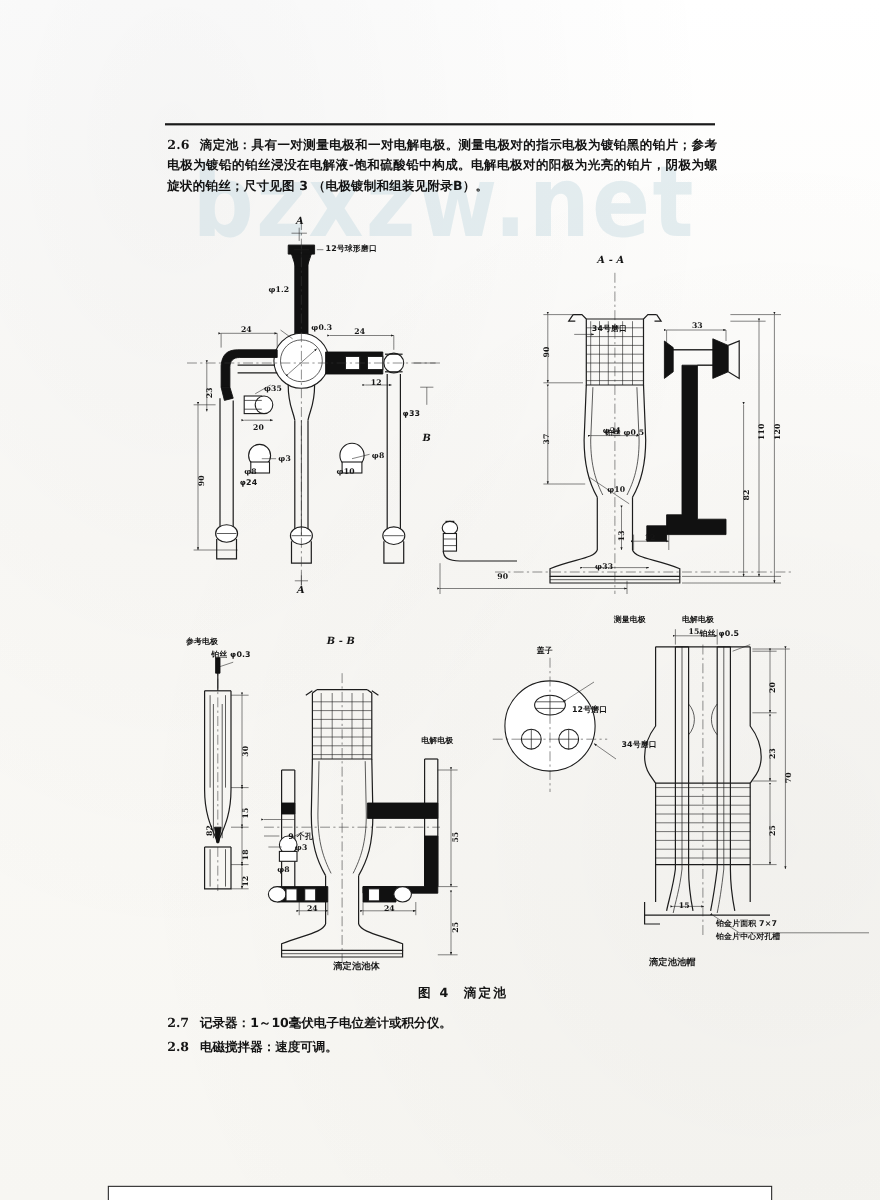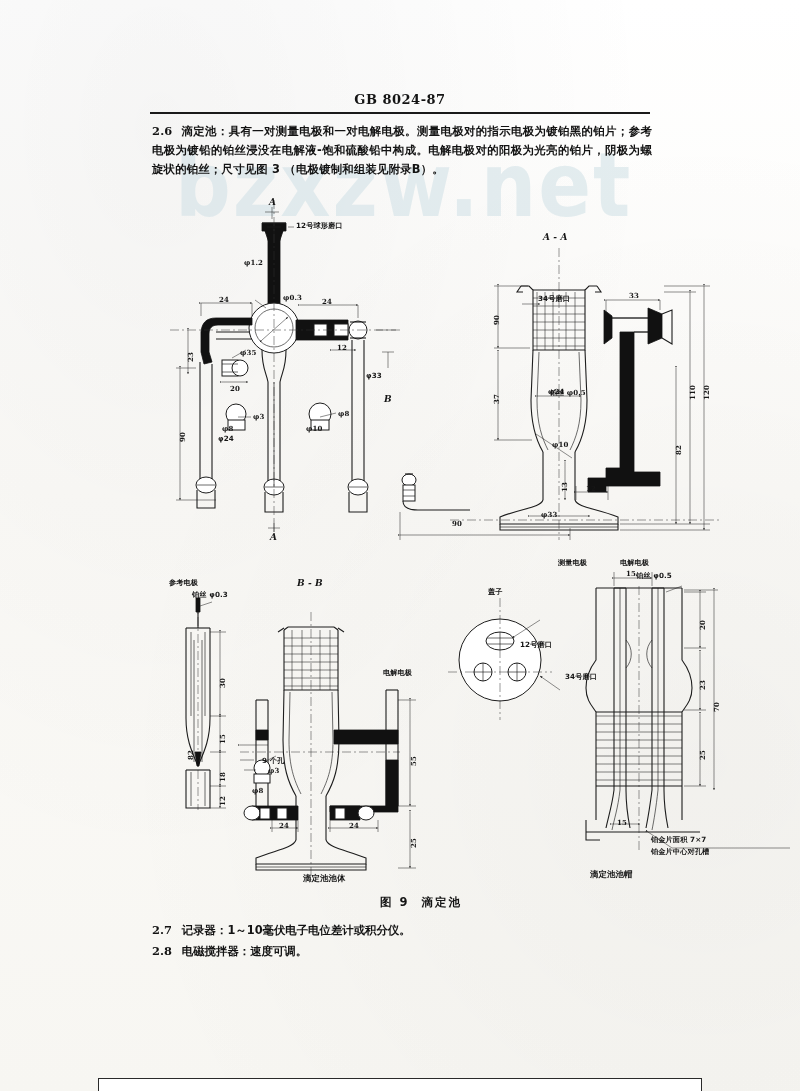--- a/index.html
+++ b/index.html
@@ -93,23 +93,20 @@
   .rot{transform:rotate(-90deg);transform-origin:left top;}
 </style>
 </head>
 <body>
 
 <div class="page">
   <div class="sheet">
 
     <div class="watermark">bzxzw.net</div>
 
-    <div class="hdr">
-      <div class="hdr-title">GB 8024-87</div>
-    </div>
     <div class="hdr-rule"></div>
 
     <div class="body-text">
       <p class="p-indent">
         <span class="num">2.6</span><span>滴定池：具有一对测量电极和一对电解电极。测量电极对的指示电极为镀铂黑的铂片；参考电极为镀铅的铂丝浸没在电解液-饱和硫酸铅中构成。电解电极对的阳极为光亮的铂片，阴极为螺旋状的铂丝；尺寸见图 3 （电极镀制和组装见附录B）。</span>
       </p>
     </div>
 
     <div class="draw">
 
@@ -538,21 +535,21 @@
       <span class="lbl n rot" style="left:698px;top:690px;">23</span>
       <span class="lbl n rot" style="left:698px;top:760px;">25</span>
       <span class="lbl n rot" style="left:712px;top:712px;">70</span>
       <span class="lbl n" style="left:617px;top:818px;">15</span>
       <span class="lbl" style="left:651px;top:835px;">铂金片面积 7×7</span>
       <span class="lbl" style="left:651px;top:847px;">铂金片中心对孔槽</span>
       <span class="lbl big" style="left:590px;top:869px;">滴定池池帽</span>
     </div>
 
     <div class="fig-caption">
-      <b>图 9</b><span>滴定池</span>
+      <b>图 4</b><span>滴定池</span>
     </div>
 
     <div class="tail">
       <p style="margin:0">
         <span class="num">2.7</span><span>记录器：1～10毫伏电子电位差计或积分仪。</span>
       </p>
       <p style="margin:0">
         <span class="num">2.8</span><span>电磁搅拌器：速度可调。</span>
       </p>
     </div>

